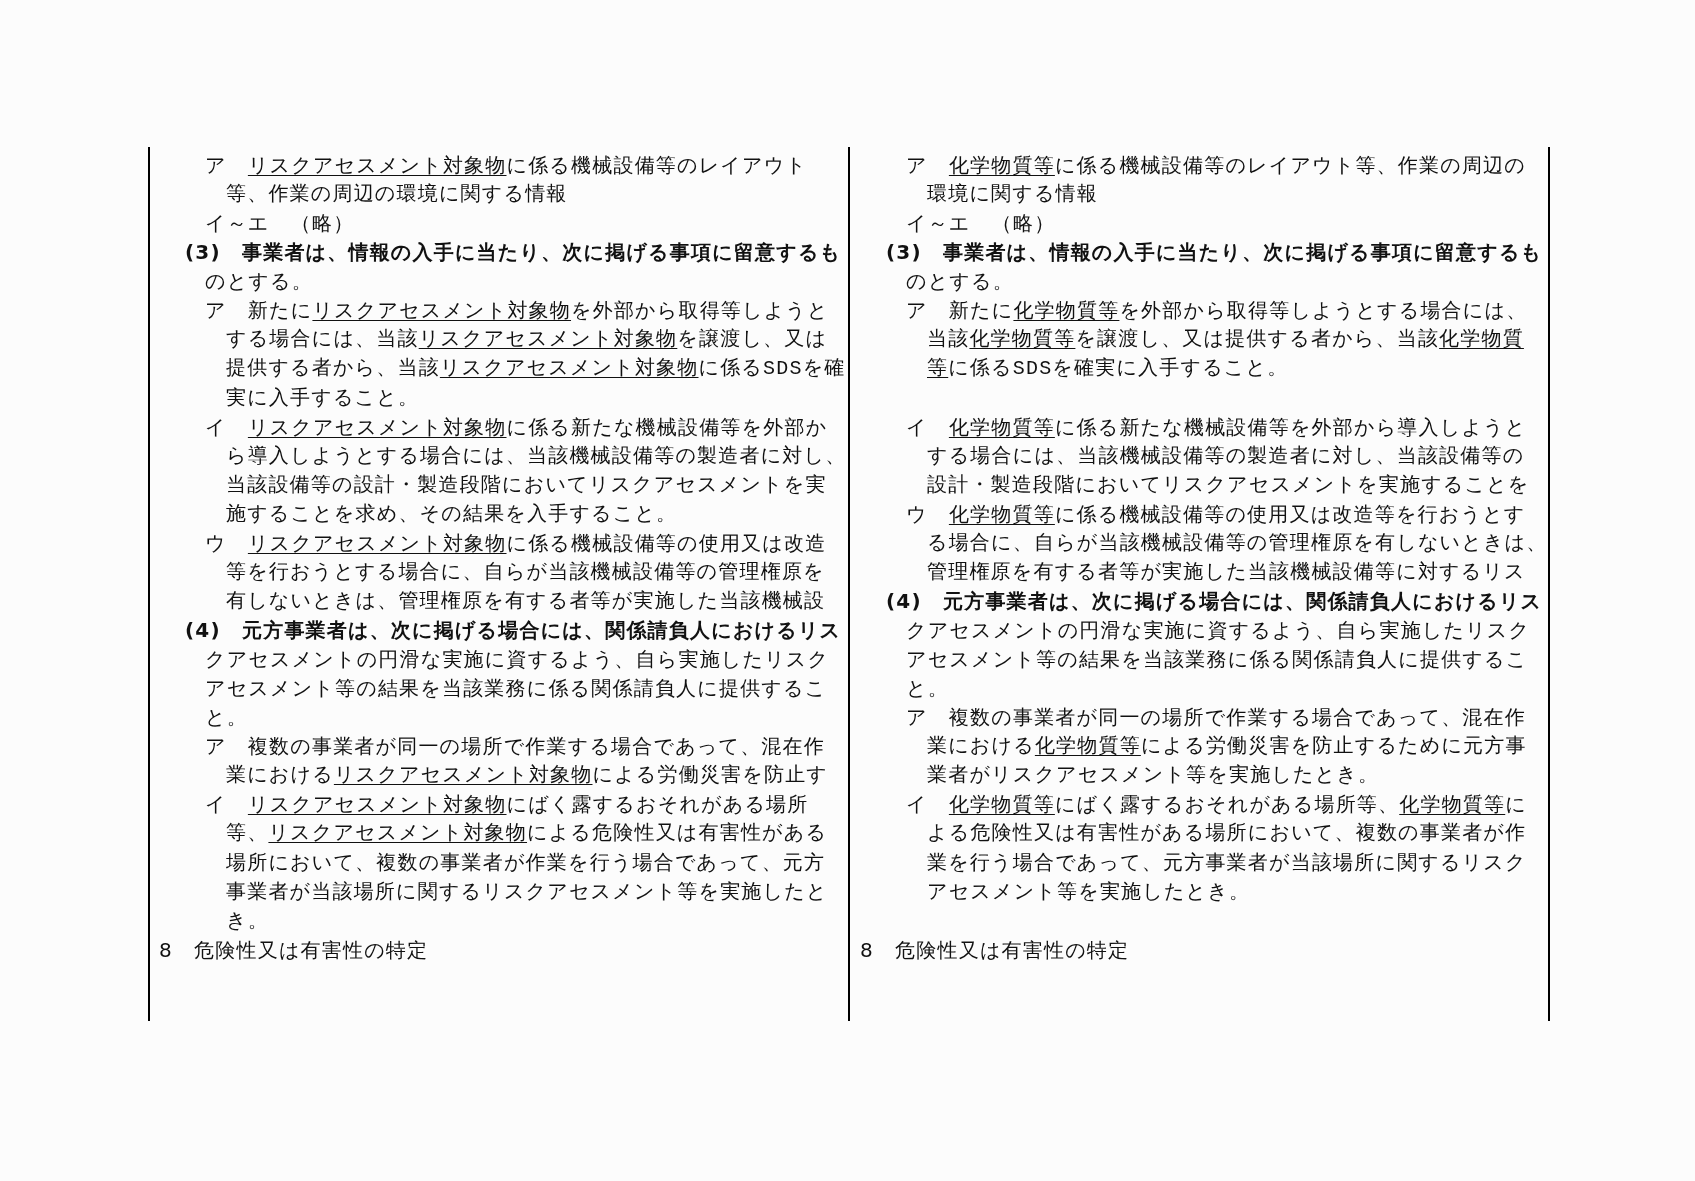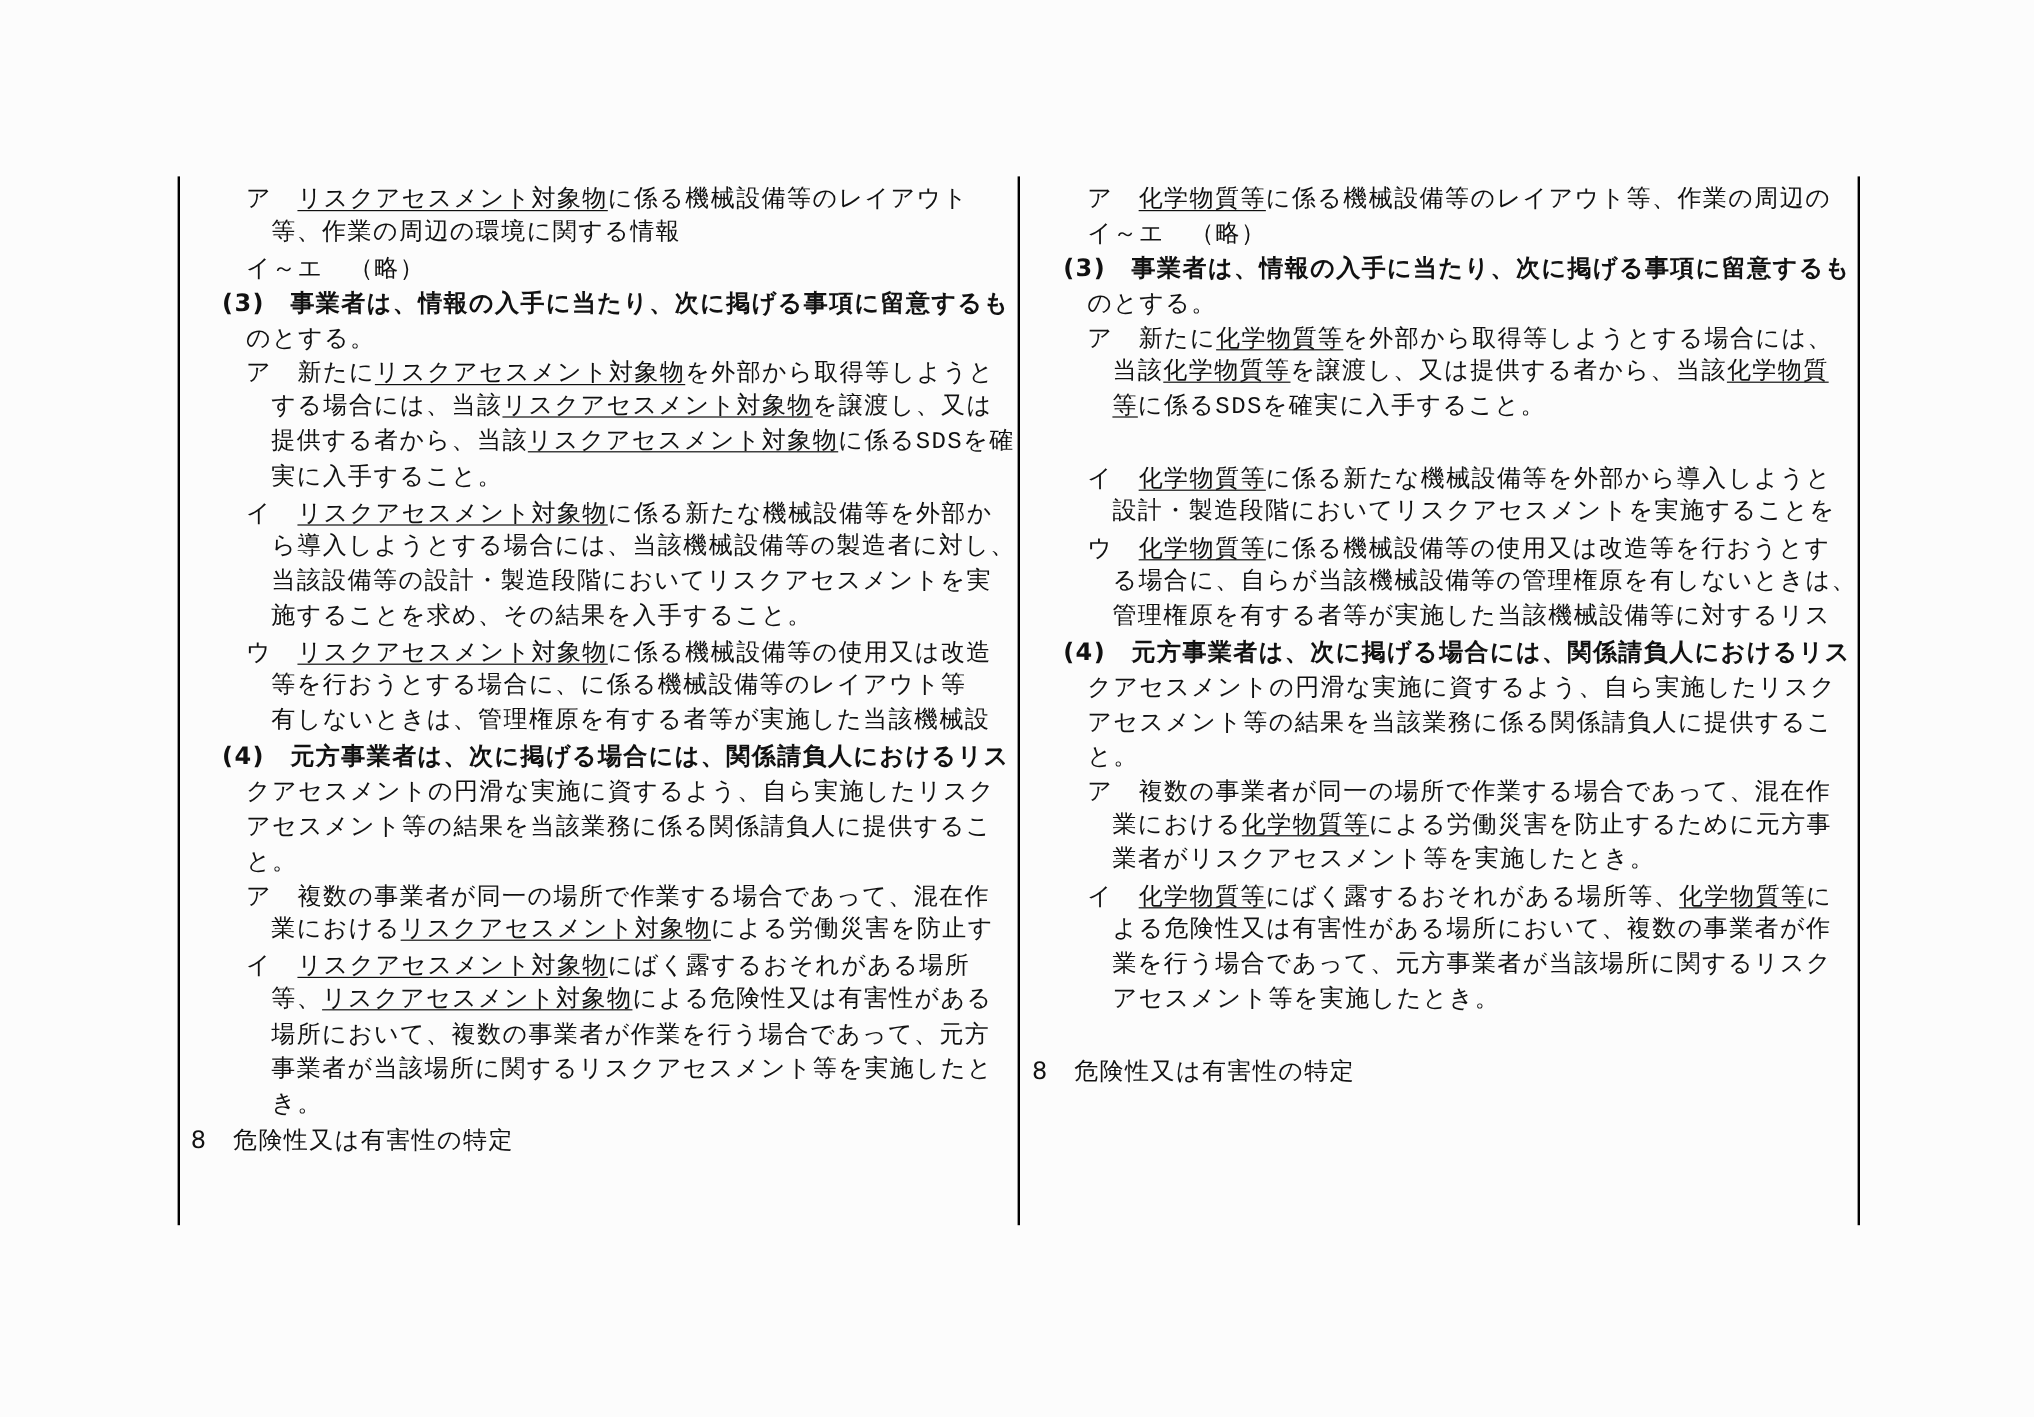--- a/index.html
+++ b/index.html
@@ -61,45 +61,47 @@
     <div class="line i2"><span>のとする。</span></div>
     <div class="line i2"><span>ア　新たに</span><span class="u">リスクアセスメント対象物</span><span>を外部から取得等しようと</span></div>
     <div class="line i3"><span>する場合には、当該</span><span class="u">リスクアセスメント対象物</span><span>を譲渡し、又は</span></div>
     <div class="line i3"><span>提供する者から、当該</span><span class="u">リスクアセスメント対象物</span><span>に係るSDSを確</span></div>
     <div class="line i3"><span>実に入手すること。</span></div>
     <div class="line i2"><span>イ　</span><span class="u">リスクアセスメント対象物</span><span>に係る新たな機械設備等を外部か</span></div>
     <div class="line i3"><span>ら導入しようとする場合には、当該機械設備等の製造者に対し、</span></div>
     <div class="line i3"><span>当該設備等の設計・製造段階においてリスクアセスメントを実</span></div>
     <div class="line i3"><span>施することを求め、その結果を入手すること。</span></div>
     <div class="line i2"><span>ウ　</span><span class="u">リスクアセスメント対象物</span><span>に係る機械設備等の使用又は改造</span></div>
-    <div class="line i3"><span>等を行おうとする場合に、に係る機械設備等のレイアウト等</span></div>
+    <div class="line i3"><span>等を行おうとする場合に、自らが当該機械設備等の管理権原を</span></div>
     <div class="line i3"><span>有しないときは、管理権原を有する者等が実施した当該機械設</span></div>
     <div class="line i1"><span>(4)　元方事業者は、次に掲げる場合には、関係請負人におけるリス</span></div>
     <div class="line i2"><span>クアセスメントの円滑な実施に資するよう、自ら実施したリスク</span></div>
     <div class="line i2"><span>アセスメント等の結果を当該業務に係る関係請負人に提供するこ</span></div>
     <div class="line i2"><span>と。</span></div>
     <div class="line i2"><span>ア　複数の事業者が同一の場所で作業する場合であって、混在作</span></div>
     <div class="line i3"><span>業における</span><span class="u">リスクアセスメント対象物</span><span>による労働災害を防止す</span></div>
     <div class="line i2"><span>イ　</span><span class="u">リスクアセスメント対象物</span><span>にばく露するおそれがある場所</span></div>
     <div class="line i3"><span>等、</span><span class="u">リスクアセスメント対象物</span><span>による危険性又は有害性がある</span></div>
     <div class="line i3"><span>場所において、複数の事業者が作業を行う場合であって、元方</span></div>
     <div class="line i3"><span>事業者が当該場所に関するリスクアセスメント等を実施したと</span></div>
     <div class="line i3"><span>き。</span></div>
     <div class="line i0"><span>8　危険性又は有害性の特定</span></div>
   </div>
 <div class="col right">
     <div class="line i2"><span>ア　</span><span class="u">化学物質等</span><span>に係る機械設備等のレイアウト等、作業の周辺の</span></div>
+    <div class="line i3"><span>環境に関する情報</span></div>
     <div class="line i2"><span>イ～エ　（略）</span></div>
     <div class="line i1"><span>(3)　事業者は、情報の入手に当たり、次に掲げる事項に留意するも</span></div>
     <div class="line i2"><span>のとする。</span></div>
     <div class="line i2"><span>ア　新たに</span><span class="u">化学物質等</span><span>を外部から取得等しようとする場合には、</span></div>
     <div class="line i3"><span>当該</span><span class="u">化学物質等</span><span>を譲渡し、又は提供する者から、当該</span><span class="u">化学物質</span></div>
     <div class="line i3"><span class="u">等</span><span>に係るSDSを確実に入手すること。</span></div>
     <div class="line i3 blank"></div>
     <div class="line i2"><span>イ　</span><span class="u">化学物質等</span><span>に係る新たな機械設備等を外部から導入しようと</span></div>
+    <div class="line i3"><span>する場合には、当該機械設備等の製造者に対し、当該設備等の</span></div>
     <div class="line i3"><span>設計・製造段階においてリスクアセスメントを実施することを</span></div>
     <div class="line i2"><span>ウ　</span><span class="u">化学物質等</span><span>に係る機械設備等の使用又は改造等を行おうとす</span></div>
     <div class="line i3"><span>る場合に、自らが当該機械設備等の管理権原を有しないときは、</span></div>
     <div class="line i3"><span>管理権原を有する者等が実施した当該機械設備等に対するリス</span></div>
     <div class="line i1"><span>(4)　元方事業者は、次に掲げる場合には、関係請負人におけるリス</span></div>
     <div class="line i2"><span>クアセスメントの円滑な実施に資するよう、自ら実施したリスク</span></div>
     <div class="line i2"><span>アセスメント等の結果を当該業務に係る関係請負人に提供するこ</span></div>
     <div class="line i2"><span>と。</span></div>
     <div class="line i2"><span>ア　複数の事業者が同一の場所で作業する場合であって、混在作</span></div>
     <div class="line i3"><span>業における</span><span class="u">化学物質等</span><span>による労働災害を防止するために元方事</span></div>

